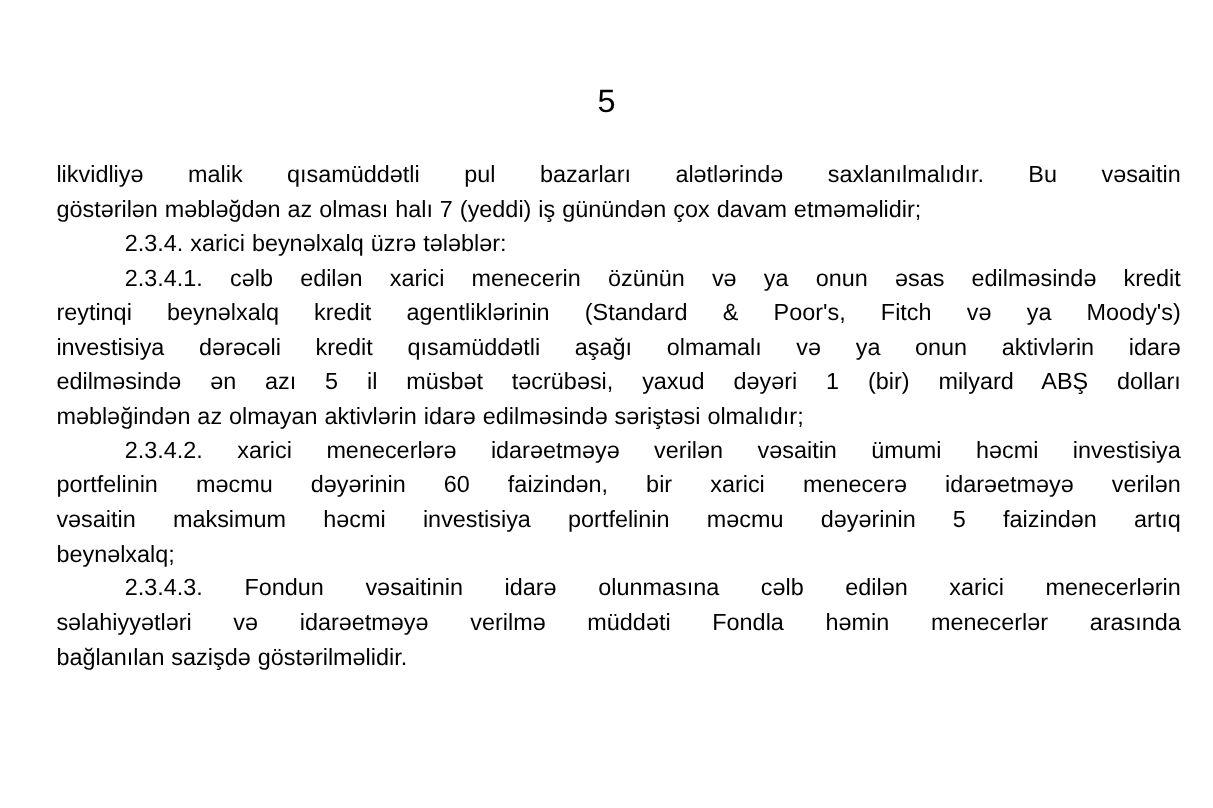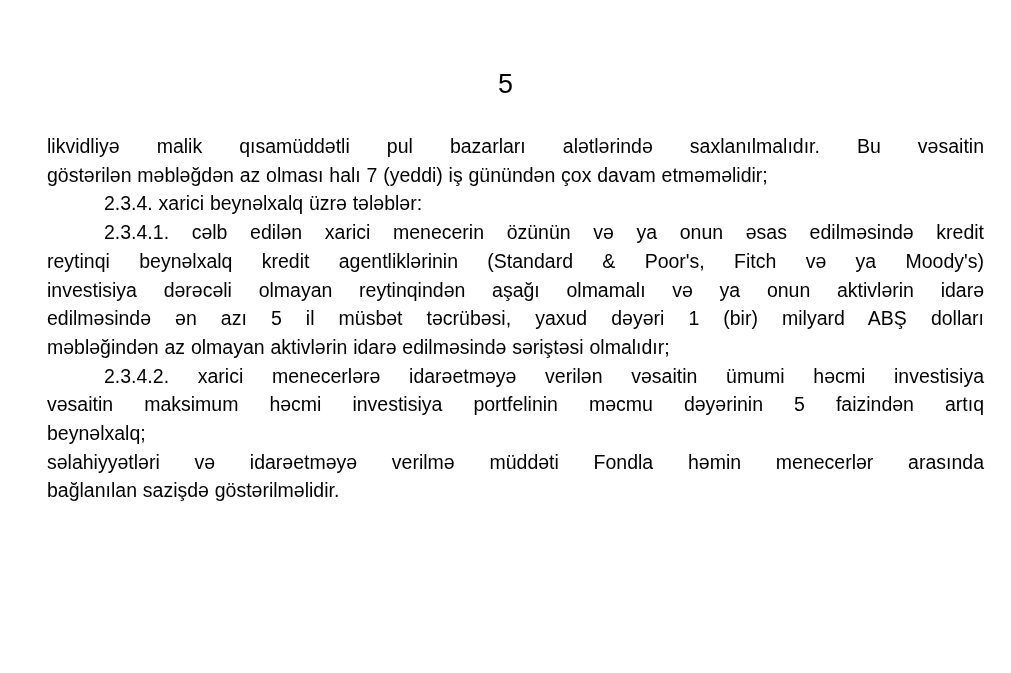--- a/index.html
+++ b/index.html
@@ -52,22 +52,24 @@
 <body>
 
 <div class="page">
   <div class="page-number">5</div>
   <div class="content">
       <div class="line">likvidliyə malik qısamüddətli pul bazarları alətlərində saxlanılmalıdır. Bu vəsaitin</div>
       <div class="line last">göstərilən məbləğdən az olması halı 7 (yeddi) iş günündən çox davam etməməlidir;</div>
       <div class="line last indent">2.3.4. xarici beynəlxalq üzrə tələblər:</div>
       <div class="line indent">2.3.4.1. cəlb edilən xarici menecerin özünün və ya onun əsas edilməsində kredit</div>
       <div class="line">reytinqi beynəlxalq kredit agentliklərinin (Standard &amp; Poor's, Fitch və ya Moody's)</div>
-      <div class="line">investisiya dərəcəli olmayan reytinqindən aşağı olmamalı və ya onun aktivlərin idarə</div>
+      <div class="line">investisiya dərəcəli kredit qısamüddətli aşağı olmamalı və ya onun aktivlərin idarə</div>
       <div class="line">edilməsində ən azı 5 il müsbət təcrübəsi, yaxud dəyəri 1 (bir) milyard ABŞ dolları</div>
       <div class="line last">məbləğindən az olmayan aktivlərin idarə edilməsində səriştəsi olmalıdır;</div>
       <div class="line indent">2.3.4.2. xarici menecerlərə idarəetməyə verilən vəsaitin ümumi həcmi investisiya</div>
+      <div class="line">portfelinin məcmu dəyərinin 60 faizindən, bir xarici menecerə idarəetməyə verilən</div>
       <div class="line">vəsaitin maksimum həcmi investisiya portfelinin məcmu dəyərinin 5 faizindən artıq</div>
       <div class="line last">beynəlxalq;</div>
+      <div class="line indent">2.3.4.3. Fondun vəsaitinin idarə olunmasına cəlb edilən xarici menecerlərin</div>
       <div class="line">səlahiyyətləri və idarəetməyə verilmə müddəti Fondla həmin menecerlər arasında</div>
       <div class="line last">bağlanılan sazişdə göstərilməlidir.</div>
     </div>
 </div>
 
 </body></html>

